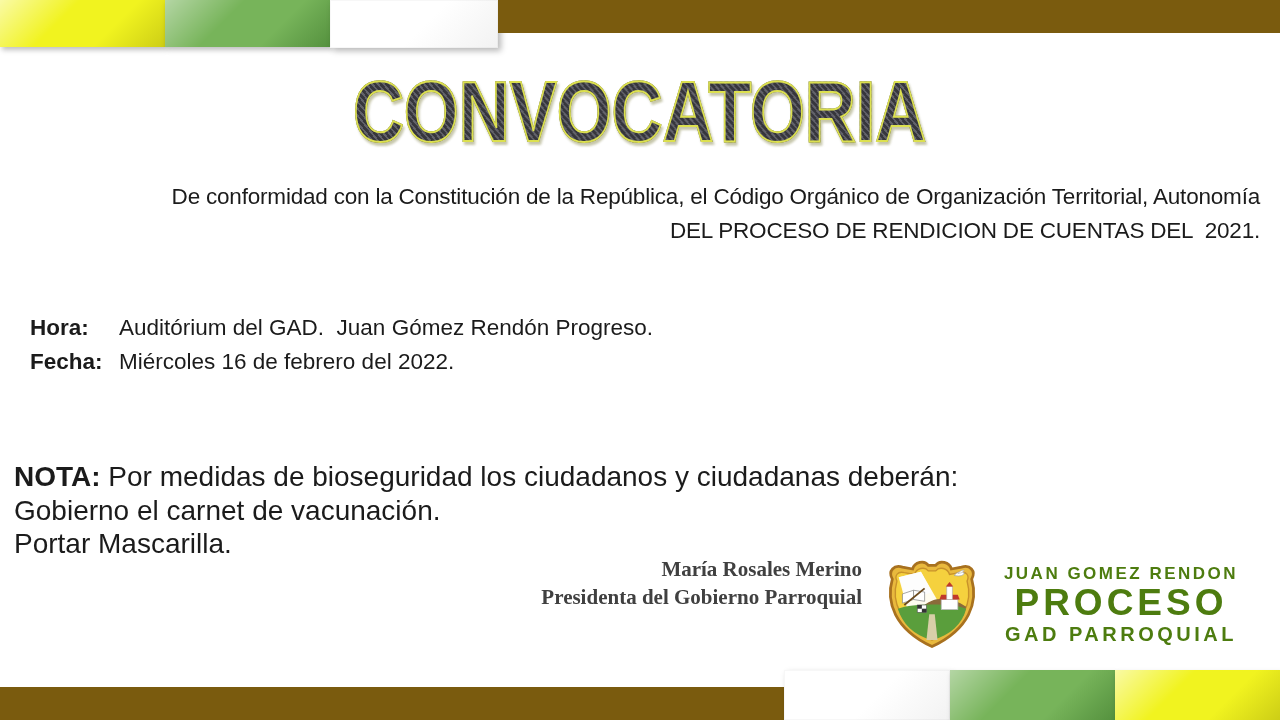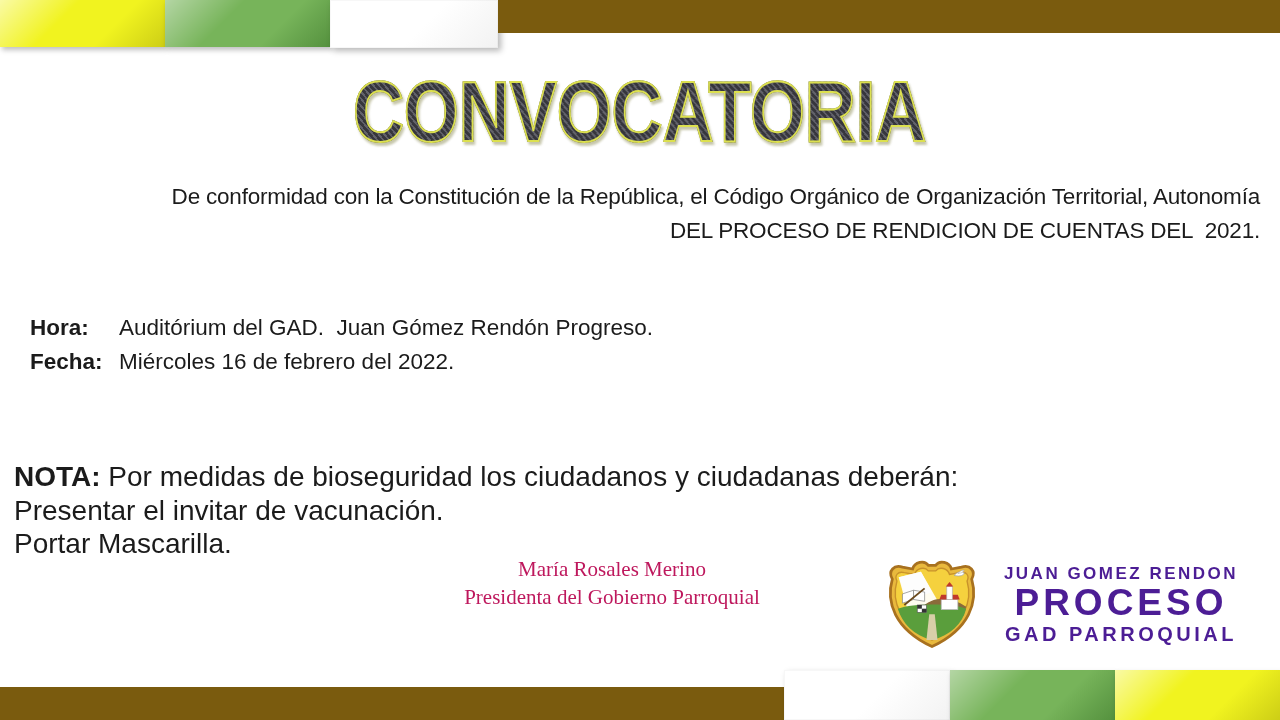--- a/index.html
+++ b/index.html
@@ -54,28 +54,28 @@
   .para{position:absolute;left:30px;top:180px;width:1230px;font-size:22.5px;line-height:33.5px;letter-spacing:-0.2px;text-align:right;}
   .para div{white-space:pre;}
   .details{position:absolute;left:30px;top:311px;font-size:22.5px;line-height:34px;}
   .details .label{display:inline-block;min-width:89px;font-weight:700;}
   .details div{white-space:pre;}
   .note{position:absolute;left:14px;top:439px;font-size:28px;line-height:33.5px;margin-top:21px;}
   .note .label{font-weight:700;}
   .note div{white-space:pre;}
   
   .signature{
-    position:absolute;left:362px;top:556px;width:500px;text-align:center;
-    font-family:"Liberation Serif",serif;font-weight:400;font-size:21px;line-height:27.5px;color:#be185d;
+    position:absolute;left:362px;top:556px;width:500px;text-align:right;
+    font-family:"Liberation Serif",serif;font-weight:700;font-size:21px;line-height:27.5px;color:#404040;
   }
   .signature div{white-space:pre-wrap;}
   
   .logo{position:absolute;left:876px;top:556px;width:372px;height:98px;display:flex;align-items:center;}
   .logo-shield{width:112px;height:96px;flex:0 0 auto;}
-  .logo-text{flex:1;text-align:center;color:#4c1d95;font-weight:700;margin-left:6px;}
+  .logo-text{flex:1;text-align:center;color:#4d7c0f;font-weight:700;margin-left:6px;}
   .logo-line1{font-size:17px;letter-spacing:2.5px;white-space:nowrap;}
   .logo-line2{font-size:37px;letter-spacing:4px;line-height:1.05;white-space:nowrap;}
   .logo-line3{font-size:20px;letter-spacing:3.5px;white-space:nowrap;}
 </style>
 </head>
 <body>
 
 <div class="slide">
 
   <div class="block bevel-yellow top-yellow"></div>
@@ -92,21 +92,21 @@
     <div>DEL PROCESO DE RENDICION DE CUENTAS DEL  2021.</div>
   </div>
 
   <div class="details">
     <div><span class="label">Hora:</span><span>Auditórium del GAD.  Juan Gómez Rendón Progreso.</span></div>
     <div><span class="label">Fecha:</span><span>Miércoles 16 de febrero del 2022.</span></div>
   </div>
 
   <div class="note">
     <div><span class="label">NOTA:</span><span> Por medidas de bioseguridad los ciudadanos y ciudadanas deberán:</span></div>
-    <div>Presentar el invitar de vacunación.</div>
+    <div>Gobierno el carnet de vacunación.</div>
     <div>Portar Mascarilla.</div>
   </div>
 
   <div class="signature">
     <div>María Rosales Merino</div>
     <div>Presidenta del Gobierno Parroquial</div>
   </div>
 
   <div class="logo">
     <svg class="logo-shield" viewBox="0 0 120 104" xmlns="http://www.w3.org/2000/svg">

